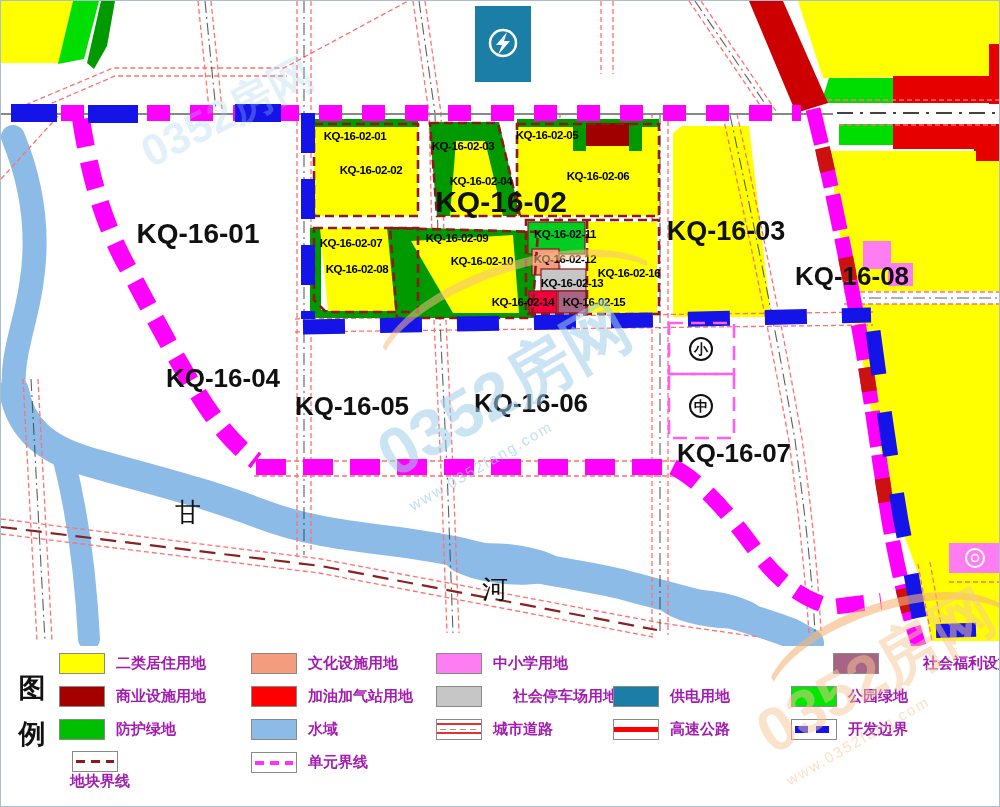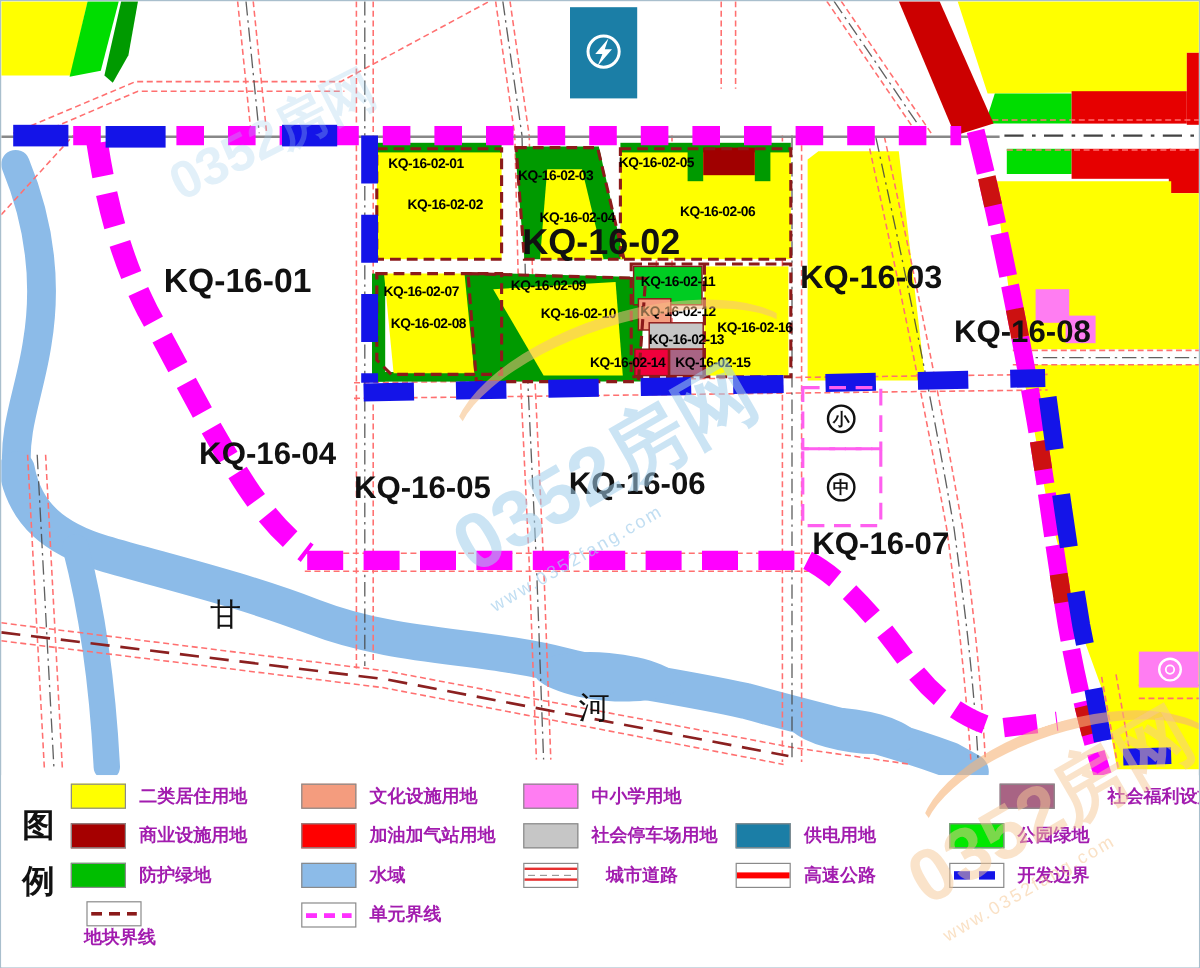--- a/index.html
+++ b/index.html
@@ -299,42 +299,42 @@
       </div>
 
     <div class="li" style="left:58px;top:39px;">
         <span class="sw sw-commerce"></span>
         <span class="lb">商业设施用地</span>
       </div>
     <div class="li" style="left:250px;top:39px;">
         <span class="sw sw-gas"></span>
         <span class="lb">加油加气站用地</span>
       </div>
-    <div class="li" style="left:435px;top:39px;">
+    <div class="li" style="left:435px;top:39px;gap:20px;">
         <span class="sw sw-parking"></span>
         <span class="lb">社会停车场用地</span>
       </div>
     <div class="li" style="left:612px;top:39px;">
         <span class="sw sw-power"></span>
         <span class="lb">供电用地</span>
       </div>
     <div class="li" style="left:790px;top:39px;">
         <span class="sw sw-park"></span>
         <span class="lb">公园绿地</span>
       </div>
 
     <div class="li" style="left:58px;top:72px;">
         <span class="sw sw-protect"></span>
         <span class="lb">防护绿地</span>
       </div>
     <div class="li" style="left:250px;top:72px;">
         <span class="sw sw-water"></span>
         <span class="lb">水域</span>
       </div>
-    <div class="li" style="left:435px;top:72px;gap:12px;">
+    <div class="li" style="left:435px;top:72px;">
         <span class="sw sw-road"></span>
         <span class="lb">城市道路</span>
       </div>
     <div class="li" style="left:612px;top:72px;">
         <span class="sw sw-highway"></span>
         <span class="lb">高速公路</span>
       </div>
     <div class="li" style="left:790px;top:72px;">
         <span class="sw sw-dev"></span>
         <span class="lb">开发边界</span>

